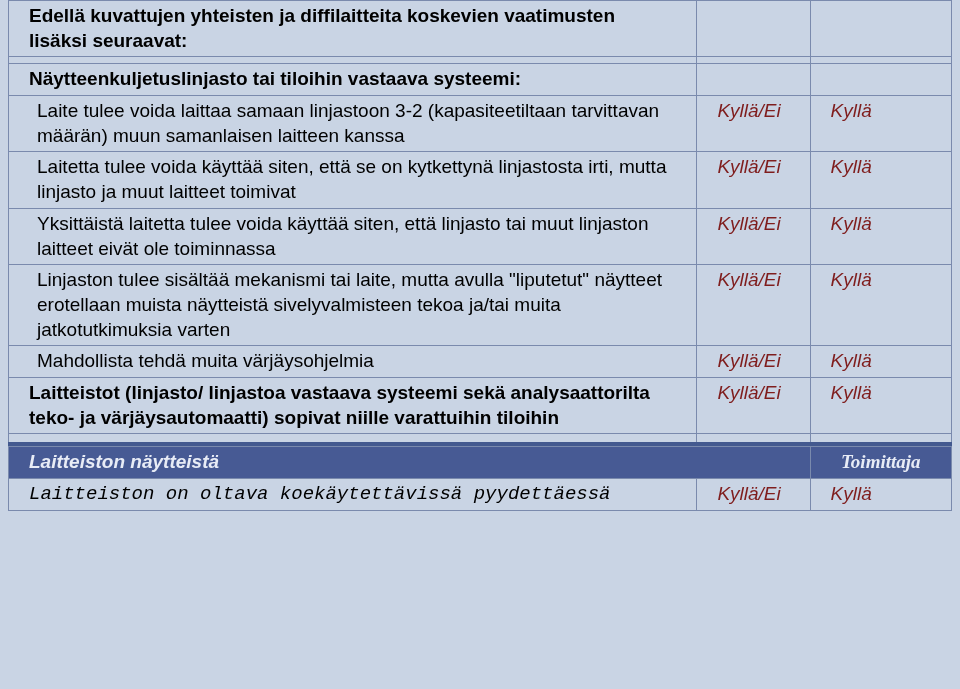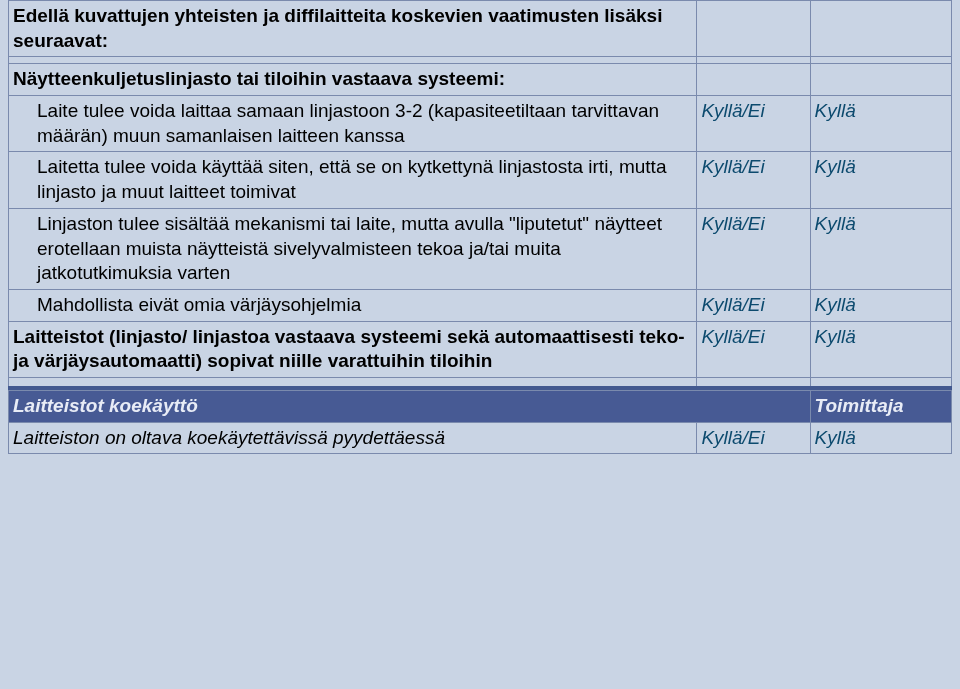--- a/index.html
+++ b/index.html
@@ -15,40 +15,41 @@
     box-sizing: border-box;
   }
   table {
     width: 100%;
     border-collapse: collapse;
     table-layout: fixed;
   }
   td {
     border: 1px solid #7a8aad;
     vertical-align: top;
-    padding: 3px 4px;
+    padding: 3px 20px;
     font-size: 19px;
     line-height: 1.3;
     color: #000;
   }
   col.c1 { width: 73%; }
   col.c2 { width: 12%; }
   col.c3 { width: 15%; }
   .bold { font-weight: bold; }
-  .ital { font-style: italic; }
-  .blue-ital { color: #0c4a6e; font-style: italic; }
+  .ital { font-style: italic; font-family: Liberation Mono, monospace; }
+  .blue-ital { color: #7f1d1d; font-style: italic; }
   .indent1 { padding-left: 28px; }
   .headerrow td {
     background: #475a94;
     color: #e8ecf6;
     font-weight: bold;
     font-style: italic;
   }
   .headerrow td.hright {
-    text-align: left;
+    text-align: center;
+    font-family: Liberation Serif, serif;
   }
   .divider td {
     border-top: 4px solid #43598f;
     height: 0;
     padding: 0;
   }
   .empty td {
     height: 8px;
     padding: 0;
   }
@@ -83,46 +84,51 @@
           <td class="indent1">Laite tulee voida laittaa samaan linjastoon 3-2 (kapasiteetiltaan tarvittavan määrän) muun samanlaisen laitteen kanssa</td>
           <td class="blue-ital">Kyllä/Ei</td>
           <td class="blue-ital">Kyllä</td>
         </tr>
         <tr>
           <td class="indent1">Laitetta tulee voida käyttää siten, että se on kytkettynä linjastosta irti, mutta linjasto ja muut laitteet toimivat</td>
           <td class="blue-ital">Kyllä/Ei</td>
           <td class="blue-ital">Kyllä</td>
         </tr>
         <tr>
+          <td class="indent1">Yksittäistä laitetta tulee voida käyttää siten, että linjasto tai muut linjaston laitteet eivät ole toiminnassa</td>
+          <td class="blue-ital">Kyllä/Ei</td>
+          <td class="blue-ital">Kyllä</td>
+        </tr>
+        <tr>
           <td class="indent1">Linjaston tulee sisältää mekanismi tai laite, mutta avulla "liputetut" näytteet erotellaan muista näytteistä sivelyvalmisteen tekoa ja/tai muita jatkotutkimuksia varten</td>
           <td class="blue-ital">Kyllä/Ei</td>
           <td class="blue-ital">Kyllä</td>
         </tr>
         <tr>
-          <td class="indent1">Mahdollista eivät omia värjäysohjelmia</td>
+          <td class="indent1">Mahdollista tehdä muita värjäysohjelmia</td>
           <td class="blue-ital">Kyllä/Ei</td>
           <td class="blue-ital">Kyllä</td>
         </tr>
         <tr>
-          <td class="bold">Laitteistot (linjasto/ linjastoa vastaava systeemi sekä automaattisesti teko- ja värjäysautomaatti) sopivat niille varattuihin tiloihin</td>
+          <td class="bold">Laitteistot (linjasto/ linjastoa vastaava systeemi sekä analysaattorilta teko- ja värjäysautomaatti) sopivat niille varattuihin tiloihin</td>
           <td class="blue-ital">Kyllä/Ei</td>
           <td class="blue-ital">Kyllä</td>
         </tr>
       </tbody>
   <tbody>
     <tr class="empty">
           <td></td>
           <td></td>
           <td></td>
         </tr>
     <tr class="divider">
           <td colspan="3"></td>
         </tr>
     <tr class="headerrow">
-      <td colspan="2">Laitteistot koekäyttö</td>
+      <td colspan="2">Laitteiston näytteistä</td>
       <td class="hright">Toimittaja</td>
     </tr>
     <tr>
       <td class="ital">Laitteiston on oltava koekäytettävissä pyydettäessä</td>
       <td class="blue-ital">Kyllä/Ei</td>
       <td class="blue-ital">Kyllä</td>
     </tr>
   </tbody>
 </table>
 </div>

